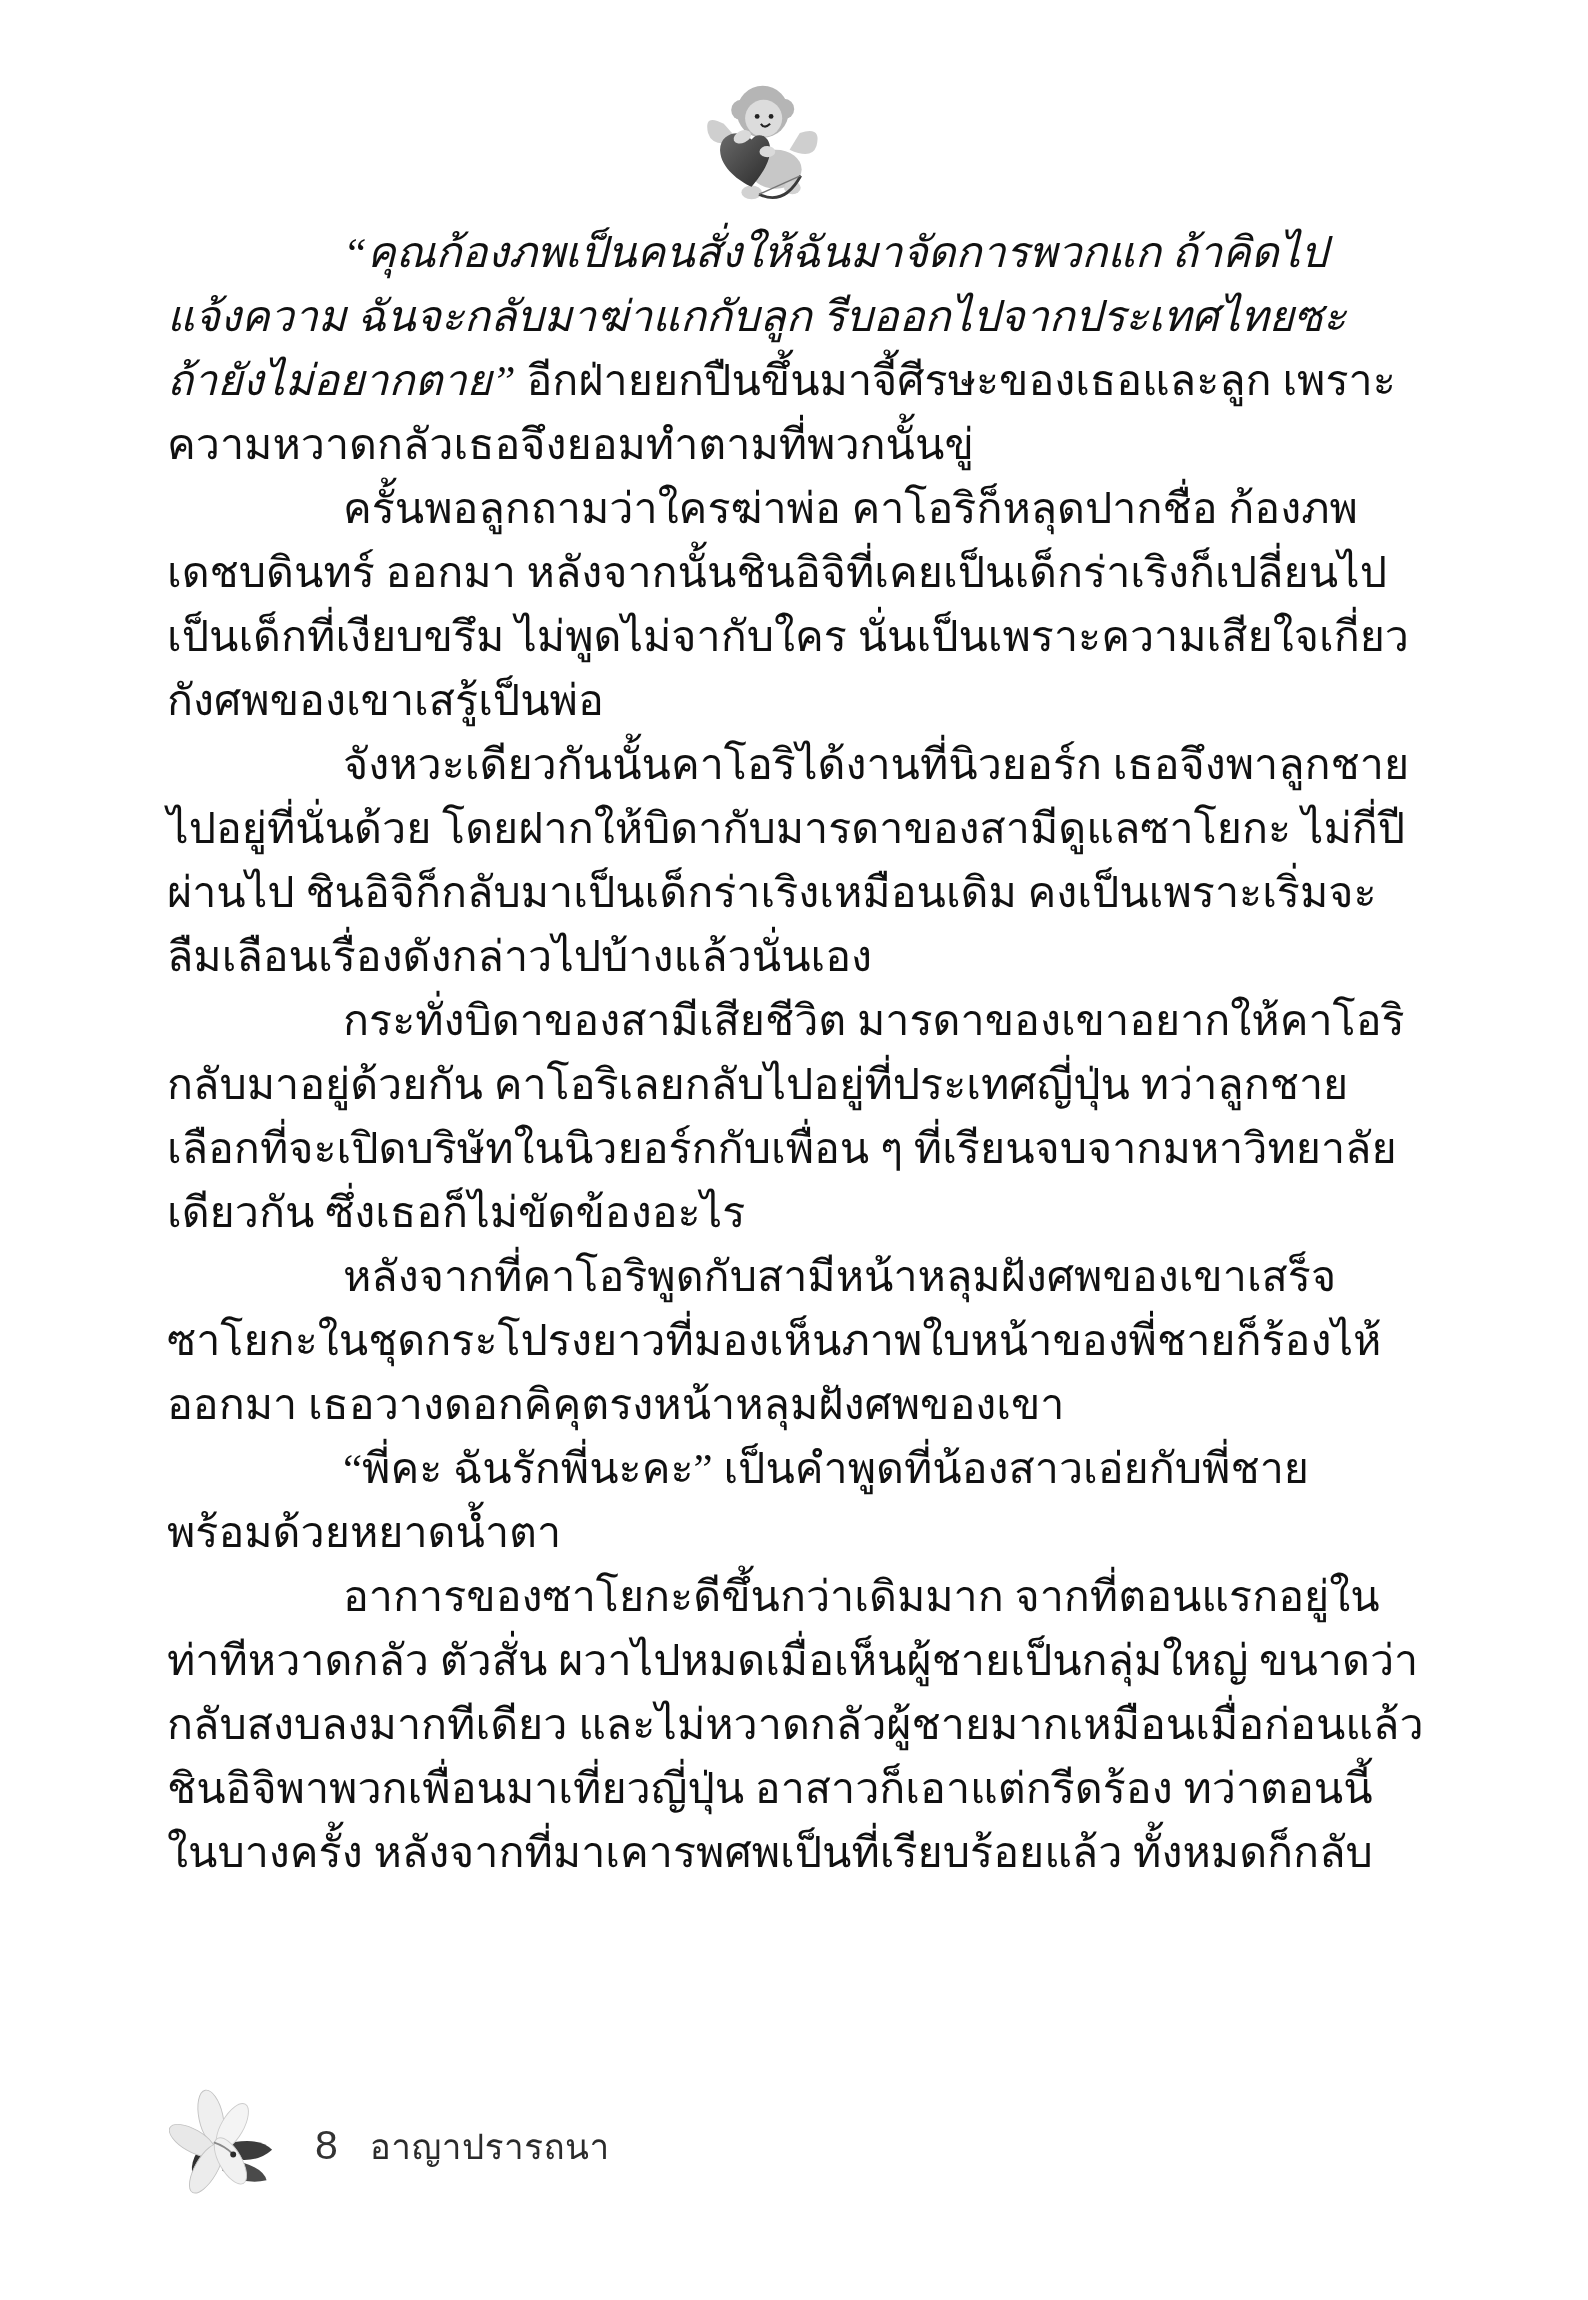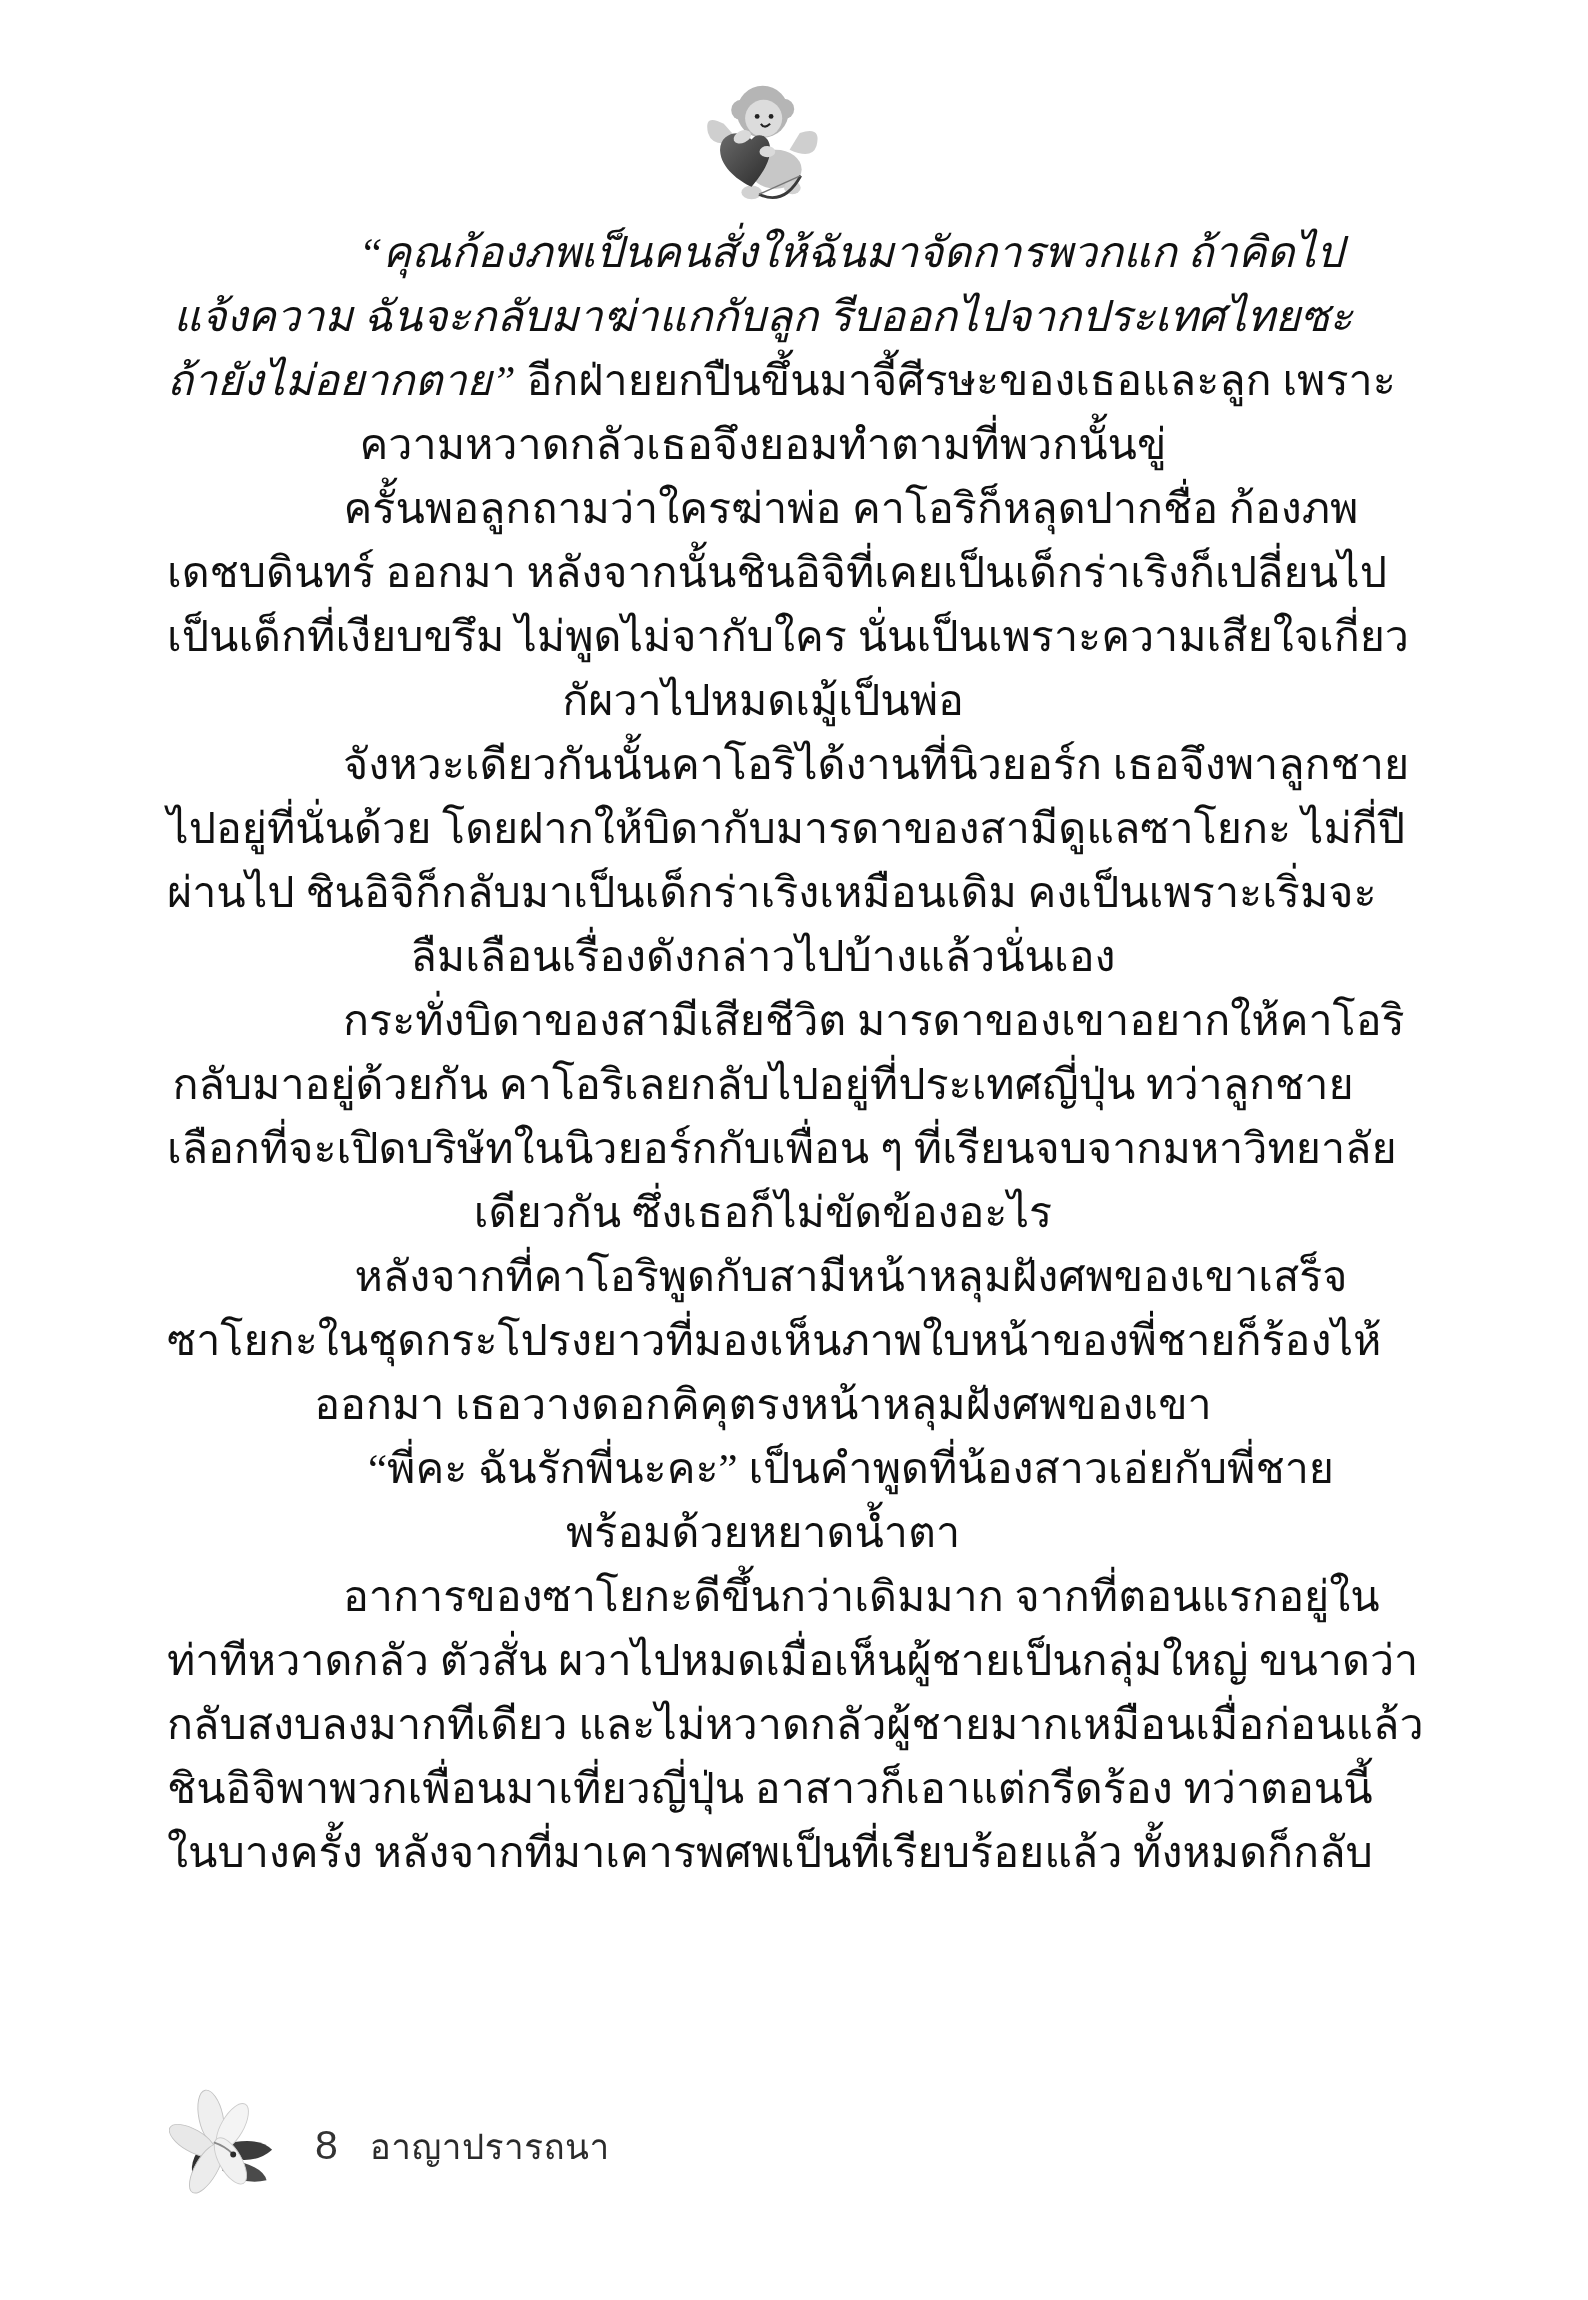--- a/index.html
+++ b/index.html
@@ -23,21 +23,21 @@
     width: 139px;
     height: 130px;
   }
   .text-block {
     position: absolute;
     left: 167px;
     top: 221px;
     width: 1192px;
     font-size: 43px;
     line-height: 64px;
-    text-align: center;
+    text-align: left;
   }
   .paragraph { margin: 0; }
   .line {
     white-space: nowrap;
     height: 64px;
   }
   .line.indent { padding-left: 176px; }
   .italic { font-style: italic; }
   .normal { font-style: normal; }
   .footer {
@@ -111,21 +111,21 @@
       <div class="paragraph">
         <div class="line indent"><span class="italic">“คุณก้องภพเป็นคนสั่งให้ฉันมาจัดการพวกแก ถ้าคิดไป</span></div>
         <div class="line"><span class="italic">แจ้งความ ฉันจะกลับมาฆ่าแกกับลูก รีบออกไปจากประเทศไทยซะ</span></div>
         <div class="line"><span class="italic">ถ้ายังไม่อยากตาย” </span><span class="normal">อีกฝ่ายยกปืนขึ้นมาจี้ศีรษะของเธอและลูก เพราะ</span></div>
         <div class="line"><span class="normal">ความหวาดกลัวเธอจึงยอมทำตามที่พวกนั้นขู่</span></div>
       </div>
       <div class="paragraph">
         <div class="line indent"><span class="normal">ครั้นพอลูกถามว่าใครฆ่าพ่อ คาโอริก็หลุดปากชื่อ ก้องภพ</span></div>
         <div class="line"><span class="normal">เดชบดินทร์ ออกมา หลังจากนั้นชินอิจิที่เคยเป็นเด็กร่าเริงก็เปลี่ยนไป</span></div>
         <div class="line"><span class="normal">เป็นเด็กที่เงียบขรึม ไม่พูดไม่จากับใคร นั่นเป็นเพราะความเสียใจเกี่ยว</span></div>
-        <div class="line"><span class="normal">กัผวาไปหมดเมู้เป็นพ่อ</span></div>
+        <div class="line"><span class="normal">กังศพของเขาเสรู้เป็นพ่อ</span></div>
       </div>
       <div class="paragraph">
         <div class="line indent"><span class="normal">จังหวะเดียวกันนั้นคาโอริได้งานที่นิวยอร์ก เธอจึงพาลูกชาย</span></div>
         <div class="line"><span class="normal">ไปอยู่ที่นั่นด้วย โดยฝากให้บิดากับมารดาของสามีดูแลซาโยกะ ไม่กี่ปี</span></div>
         <div class="line"><span class="normal">ผ่านไป ชินอิจิก็กลับมาเป็นเด็กร่าเริงเหมือนเดิม คงเป็นเพราะเริ่มจะ</span></div>
         <div class="line"><span class="normal">ลืมเลือนเรื่องดังกล่าวไปบ้างแล้วนั่นเอง</span></div>
       </div>
       <div class="paragraph">
         <div class="line indent"><span class="normal">กระทั่งบิดาของสามีเสียชีวิต มารดาของเขาอยากให้คาโอริ</span></div>
         <div class="line"><span class="normal">กลับมาอยู่ด้วยกัน คาโอริเลยกลับไปอยู่ที่ประเทศญี่ปุ่น ทว่าลูกชาย</span></div>

